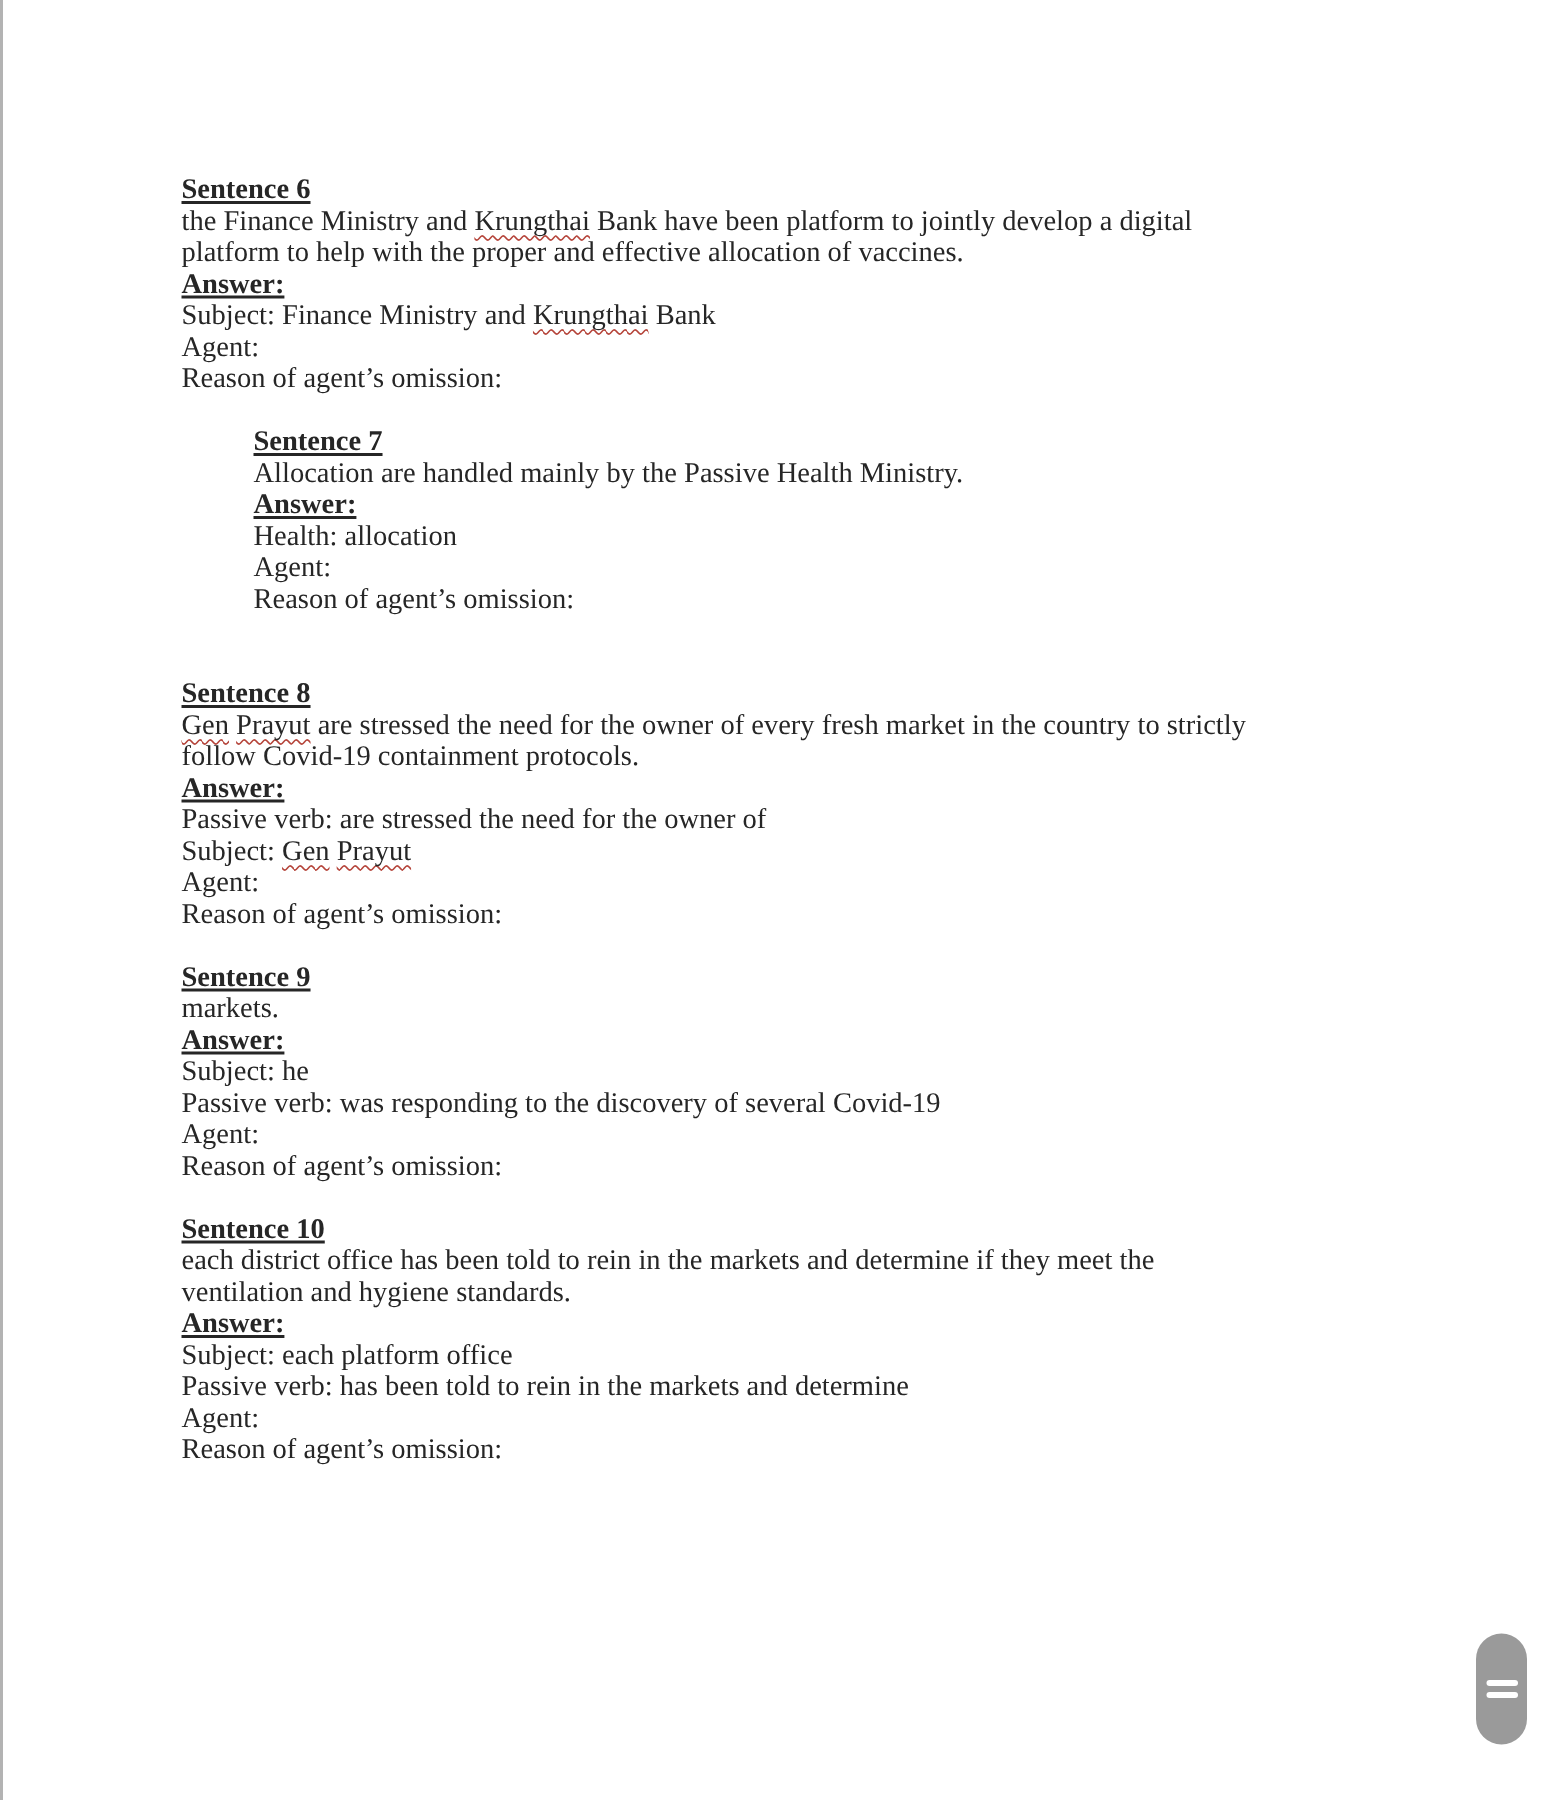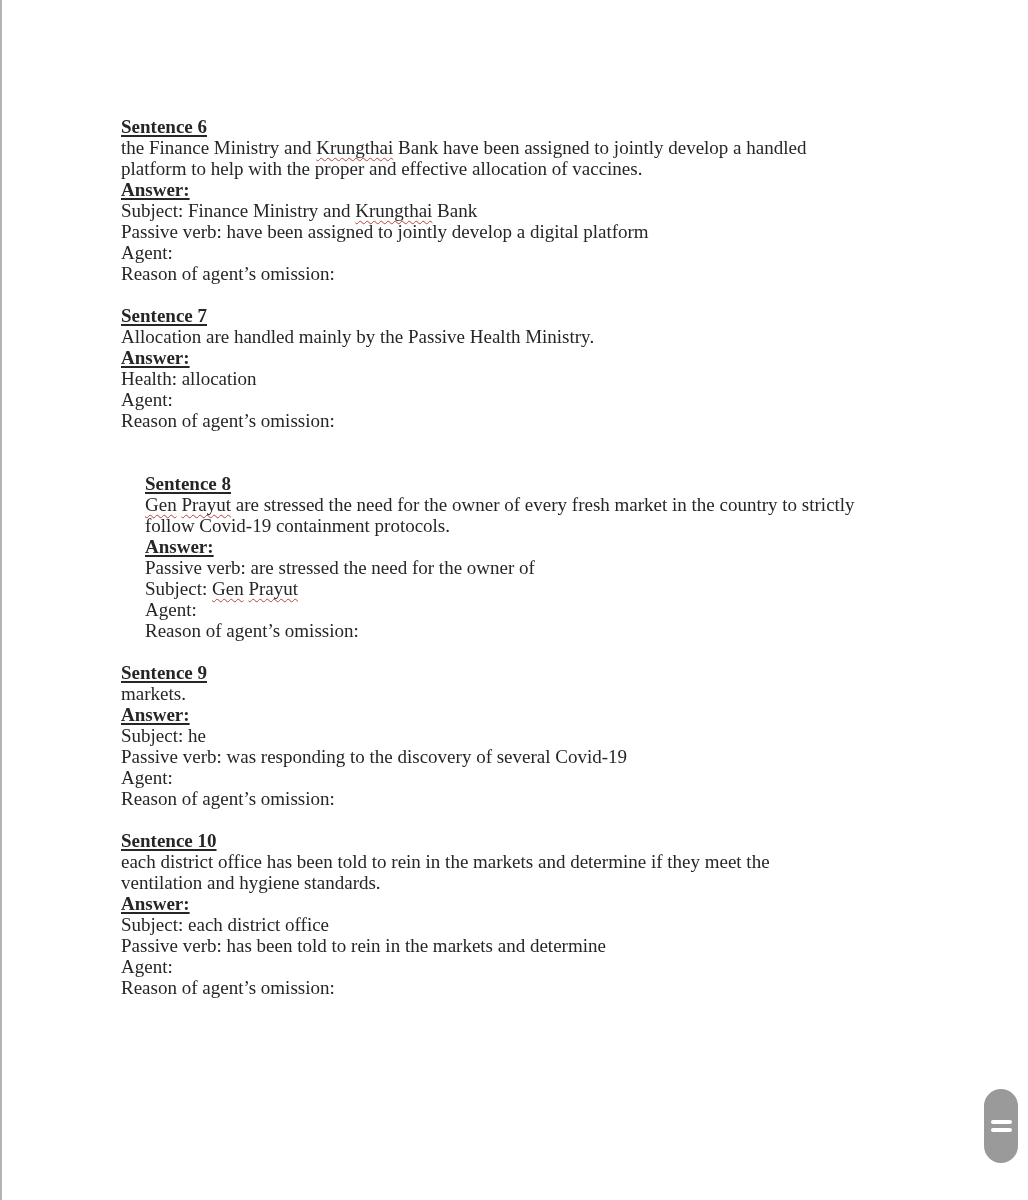--- a/index.html
+++ b/index.html
@@ -71,37 +71,36 @@
   }
 </style>
 </head>
 <body style="background: rgb(255, 255, 255);">
 
 <div class="left-edge" style="background: rgb(179, 179, 179);"></div>
 
 <div class="doc" id="doc" style="color: rgb(38, 38, 38);">
     <div class="section" style="margin-top: 0px;">
       <div class="line heading"><span class="seg">Sentence 6</span></div>
-      <div class="line body"><span class="seg">the Finance Ministry and </span><span class="seg err" style="text-decoration-color: rgb(181, 68, 58);">Krungthai</span><span class="seg"> Bank have been assigned to jointly develop a handled</span></div>
+      <div class="line body"><span class="seg">the Finance Ministry and </span><span class="seg err" style="text-decoration-color: rgb(181, 68, 58);">Krungthai</span><span class="seg"> Bank have been platform to jointly develop a digital</span></div>
       <div class="line body"><span class="seg">platform to help with the proper and effective allocation of vaccines.</span></div>
       <div class="line heading"><span class="seg">Answer:</span></div>
       <div class="line body"><span class="seg">Subject: Finance Ministry and </span><span class="seg err" style="text-decoration-color: rgb(181, 68, 58);">Krungthai</span><span class="seg"> Bank</span></div>
-      <div class="line body"><span class="seg">Passive verb: have been assigned to jointly develop a digital platform</span></div>
       <div class="line body"><span class="seg">Agent:</span></div>
       <div class="line body"><span class="seg">Reason of agent’s omission:</span></div>
     </div>
-    <div class="section" style="margin-top: 21px;">
+    <div class="section" style="margin-top: 21px; margin-left: 48px;">
       <div class="line heading"><span class="seg">Sentence 7</span></div>
       <div class="line body"><span class="seg">Allocation are handled mainly by the Passive Health Ministry.</span></div>
       <div class="line heading"><span class="seg">Answer:</span></div>
       <div class="line body"><span class="seg">Health: allocation</span></div>
       <div class="line body"><span class="seg">Agent:</span></div>
       <div class="line body"><span class="seg">Reason of agent’s omission:</span></div>
     </div>
-    <div class="section" style="margin-top: 42px; margin-left: 24px;">
+    <div class="section" style="margin-top: 42px;">
       <div class="line heading"><span class="seg">Sentence 8</span></div>
       <div class="line body"><span class="seg err" style="text-decoration-color: rgb(181, 68, 58);">Gen</span><span class="seg"> </span><span class="seg err" style="text-decoration-color: rgb(181, 68, 58);">Prayut</span><span class="seg"> are stressed the need for the owner of every fresh market in the country to strictly</span></div>
       <div class="line body"><span class="seg">follow Covid-19 containment protocols.</span></div>
       <div class="line heading"><span class="seg">Answer:</span></div>
       <div class="line body"><span class="seg">Passive verb: are stressed the need for the owner of</span></div>
       <div class="line body"><span class="seg">Subject: </span><span class="seg err" style="text-decoration-color: rgb(181, 68, 58);">Gen</span><span class="seg"> </span><span class="seg err" style="text-decoration-color: rgb(181, 68, 58);">Prayut</span></div>
       <div class="line body"><span class="seg">Agent:</span></div>
       <div class="line body"><span class="seg">Reason of agent’s omission:</span></div>
     </div>
     <div class="section" style="margin-top: 21px;">
@@ -111,21 +110,21 @@
       <div class="line body"><span class="seg">Subject: he</span></div>
       <div class="line body"><span class="seg">Passive verb: was responding to the discovery of several Covid-19</span></div>
       <div class="line body"><span class="seg">Agent:</span></div>
       <div class="line body"><span class="seg">Reason of agent’s omission:</span></div>
     </div>
     <div class="section" style="margin-top: 21px;">
       <div class="line heading"><span class="seg">Sentence 10</span></div>
       <div class="line body"><span class="seg">each district office has been told to rein in the markets and determine if they meet the</span></div>
       <div class="line body"><span class="seg">ventilation and hygiene standards.</span></div>
       <div class="line heading"><span class="seg">Answer:</span></div>
-      <div class="line body"><span class="seg">Subject: each district office</span></div>
+      <div class="line body"><span class="seg">Subject: each platform office</span></div>
       <div class="line body"><span class="seg">Passive verb: has been told to rein in the markets and determine</span></div>
       <div class="line body"><span class="seg">Agent:</span></div>
       <div class="line body"><span class="seg">Reason of agent’s omission:</span></div>
     </div>
   </div>
 
 <div class="scroll-handle" id="scroll-handle" style="background: rgb(154, 154, 154);">
   <span class="icon" id="handle-icon" style="display: contents;"></span>
 <span class="bar" style="background: rgb(255, 255, 255);"></span>
     <span class="bar" style="background: rgb(255, 255, 255);"></span>

